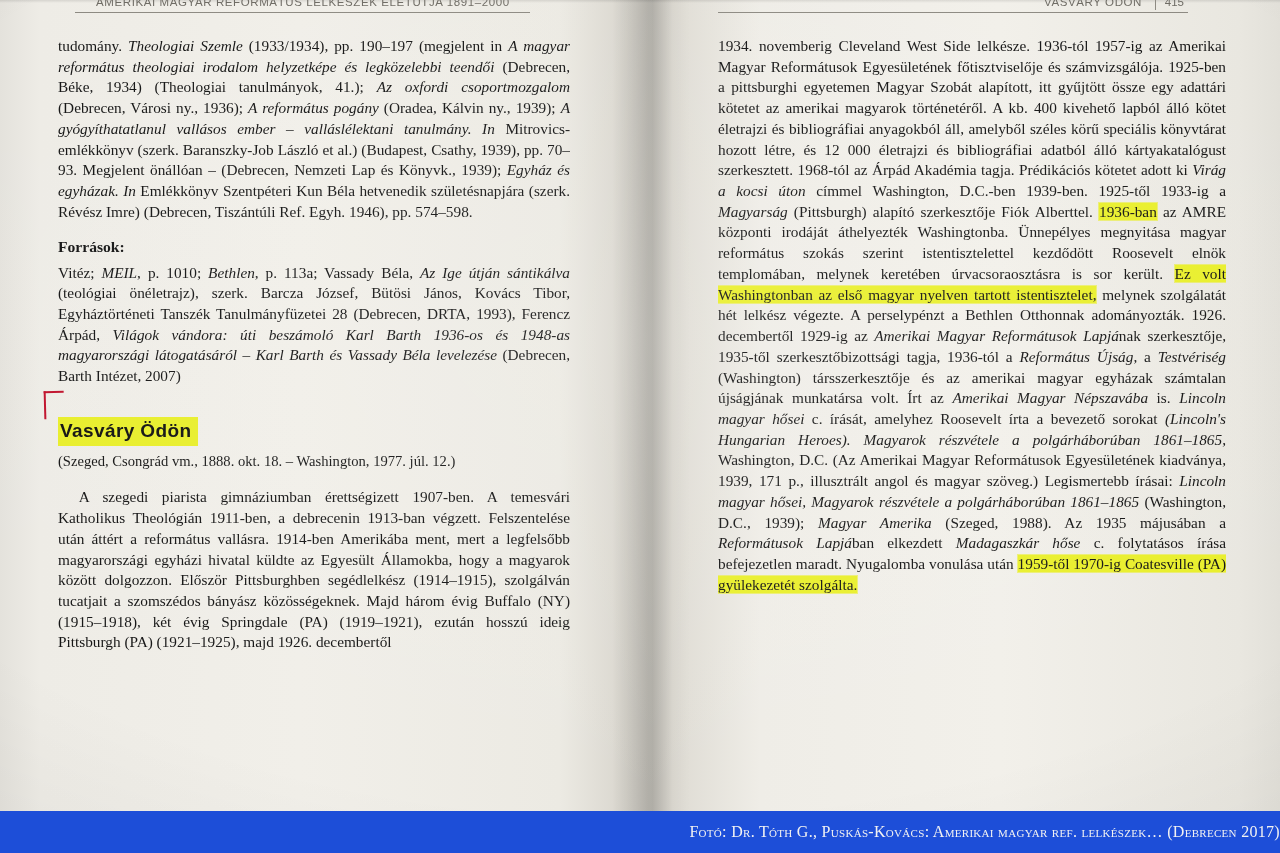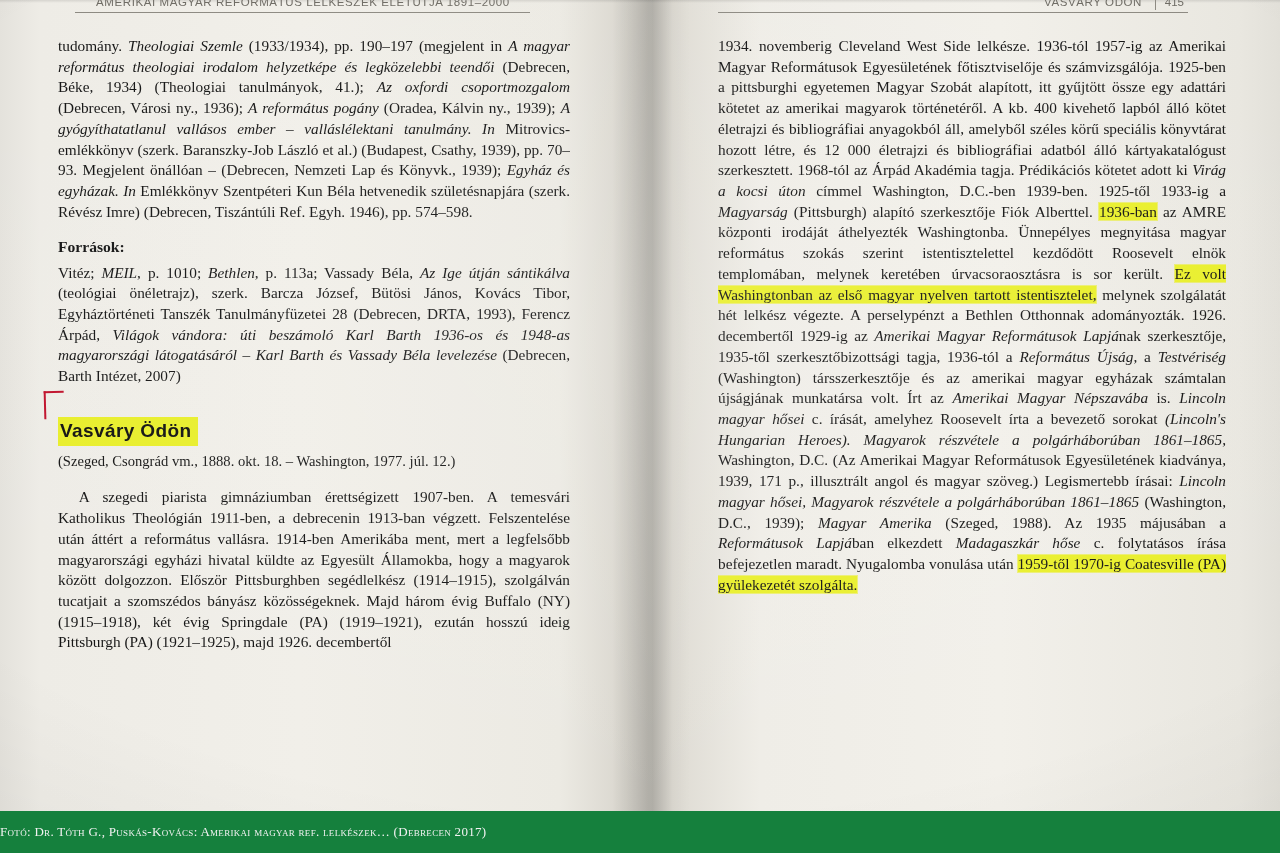--- a/index.html
+++ b/index.html
@@ -157,27 +157,27 @@
     box-shadow: 0 0 0 1px rgba(233,239,44,0.6);
   }
 
   
   .caption {
     position: absolute;
     left: 0;
     right: 0;
     bottom: 0;
     height: 42px;
-    background: #15803d;
+    background: #1d4ed8;
     color: #f2f2f2;
     display: flex;
     align-items: center;
-    justify-content: flex-start;
+    justify-content: flex-end;
     font-family: "Liberation Serif", serif;
-    font-size: 13px;
+    font-size: 16px;
     letter-spacing: 0.3px;
     font-variant: small-caps;
   }
   .caption .inner { white-space: nowrap; }
 
   .paper-edge-top {
     position: absolute;
     top: 0; left: 0; right: 0; height: 3px;
     background: linear-gradient(to bottom, rgba(0,0,0,0.10), rgba(0,0,0,0));
   }

